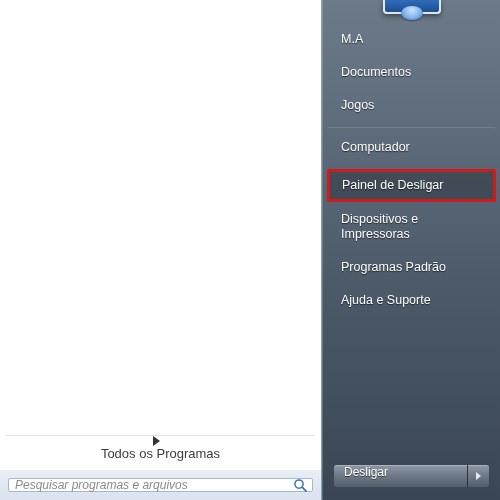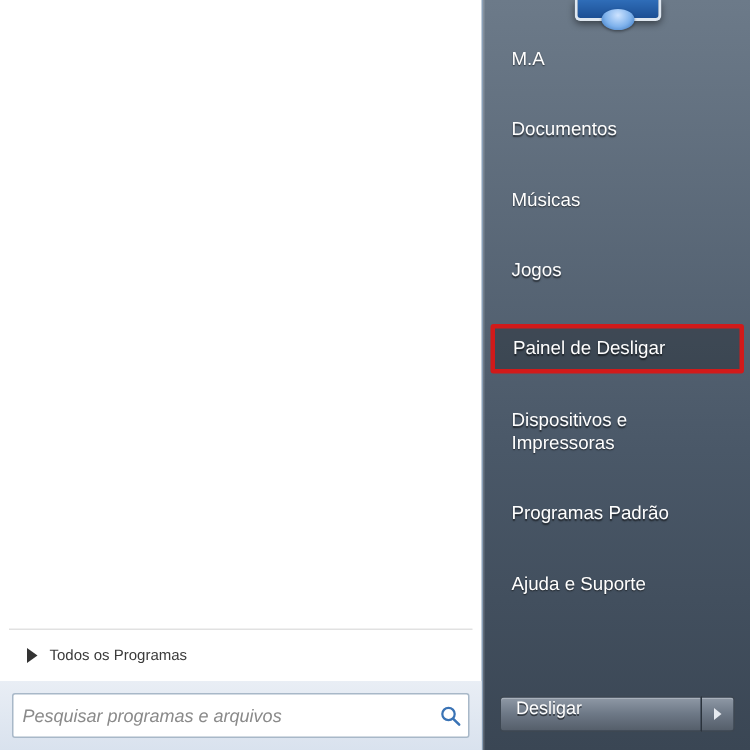--- a/index.html
+++ b/index.html
@@ -22,40 +22,41 @@
   .left-spacer { flex: 1; }
   .programs-sep {
     border-top: 1px solid #e1e1e1;
     margin: 0 6px;
   }
   .all-programs {
     display: flex;
     align-items: center;
     height: 34px;
     padding: 0 18px;
-    font-size: 10px;
+    font-size: 13px;
     color: #3b3b3b;
     cursor: pointer;
+    flex-direction: column;
   }
   .all-programs .tri {
     width: 0; height: 0;
     border-top: 5px solid transparent;
     border-bottom: 5px solid transparent;
     border-left: 7px solid #333;
     margin-right: 8px;
   }
 
   .search-row {
     background: linear-gradient(180deg, #e9eef5 0%, #d9e2ee 100%);
     padding: 8px;
   }
   .search-wrap {
     position: relative;
     width: 100%;
-    height: 30px;
+    height: 14px;
     background: #fff;
     border: 1px solid #a8b8c8;
     border-radius: 2px;
     display: flex;
     align-items: center;
   }
   .search-input {
     border: none;
     outline: none;
     flex: 1;
@@ -109,21 +110,21 @@
     background: radial-gradient(ellipse at 50% 30%, #cde3ff 0%, #7fb2ec 55%, #2f6db8 100%);
     border-radius: 50%;
     box-shadow: 0 1px 2px rgba(0,0,0,0.4);
   }
 
   .r-list {
     flex: 1;
     display: flex;
     flex-direction: column;
     padding: 4px 4px 0 4px;
-    gap: 16px;
+    gap: 2px;
   }
   .r-item {
     padding: 8px 10px 8px 14px;
     color: #fff;
     text-shadow: 0 1px 1px rgba(0,0,0,0.6);
     cursor: pointer;
     border-radius: 2px;
     line-height: 1.2;
   }
   .r-item.sep-before {
@@ -208,24 +209,24 @@
     </div>
 
     <div class="r-list">
       <div class="r-item">
         <span>M.A</span>
       </div>
       <div class="r-item">
         <span>Documentos</span>
       </div>
       <div class="r-item">
-        <span>Músicas</span>
-      </div>
-      <div class="r-item">
         <span>Jogos</span>
+      </div>
+      <div class="r-item sep-before">
+        <span>Computador</span>
       </div>
       <div class="r-item sep-before highlight">
         <span>Painel de Desligar</span>
       </div>
       <div class="r-item">
         <span>Dispositivos e Impressoras</span>
       </div>
       <div class="r-item">
         <span>Programas Padrão</span>
       </div>

